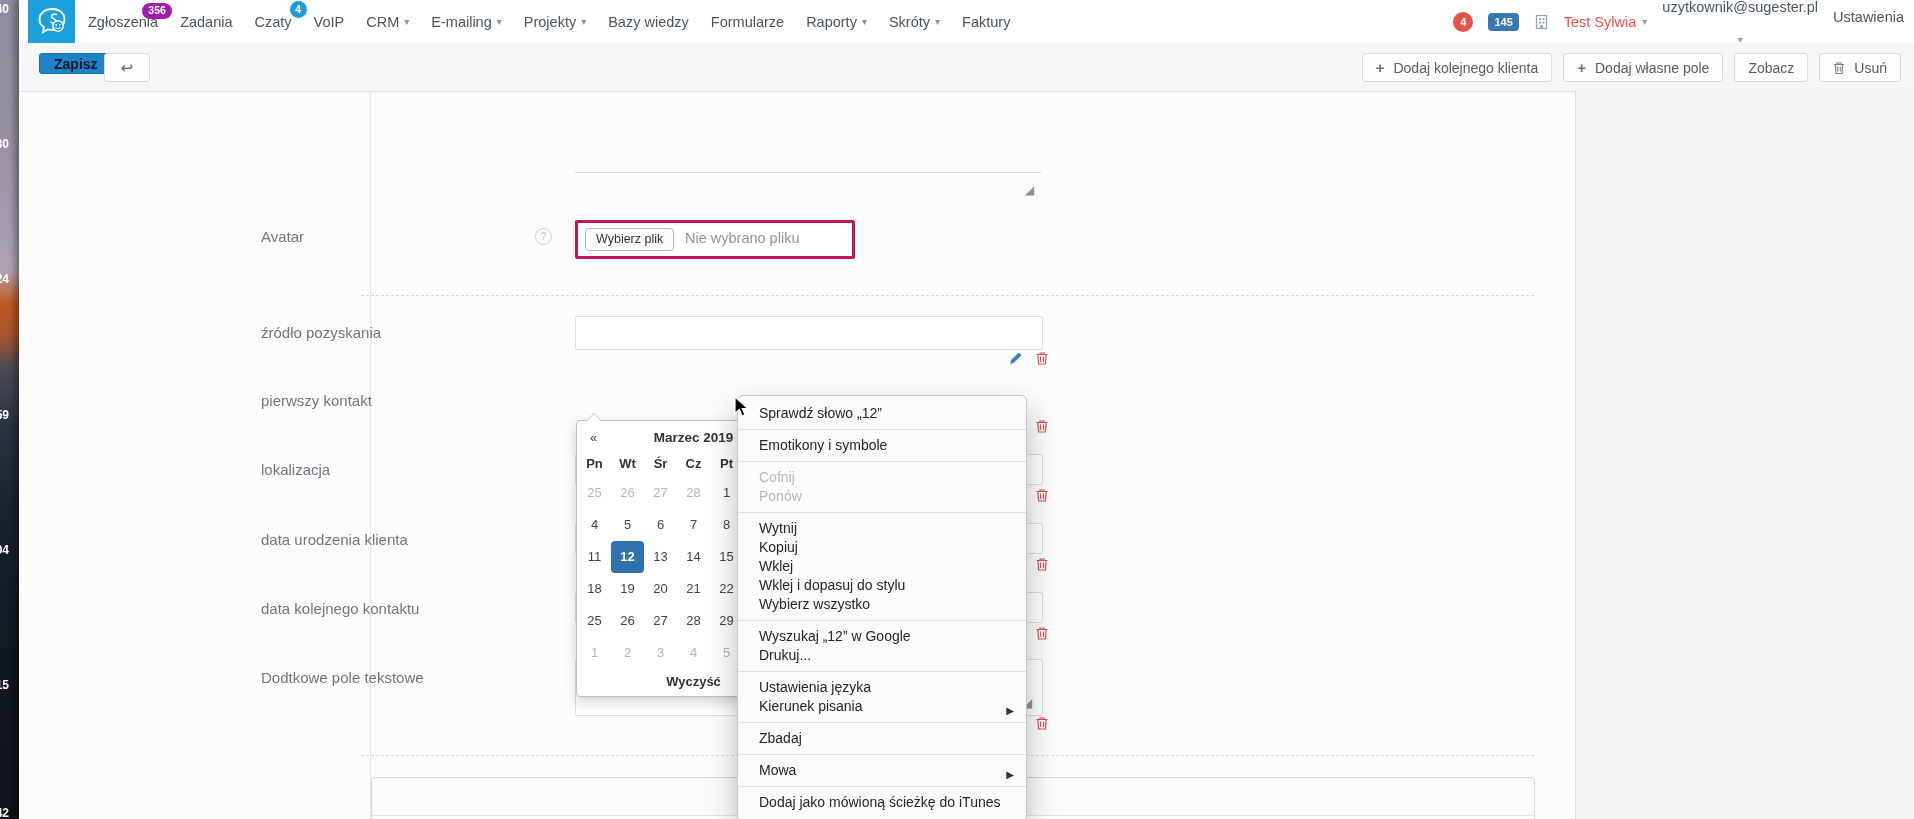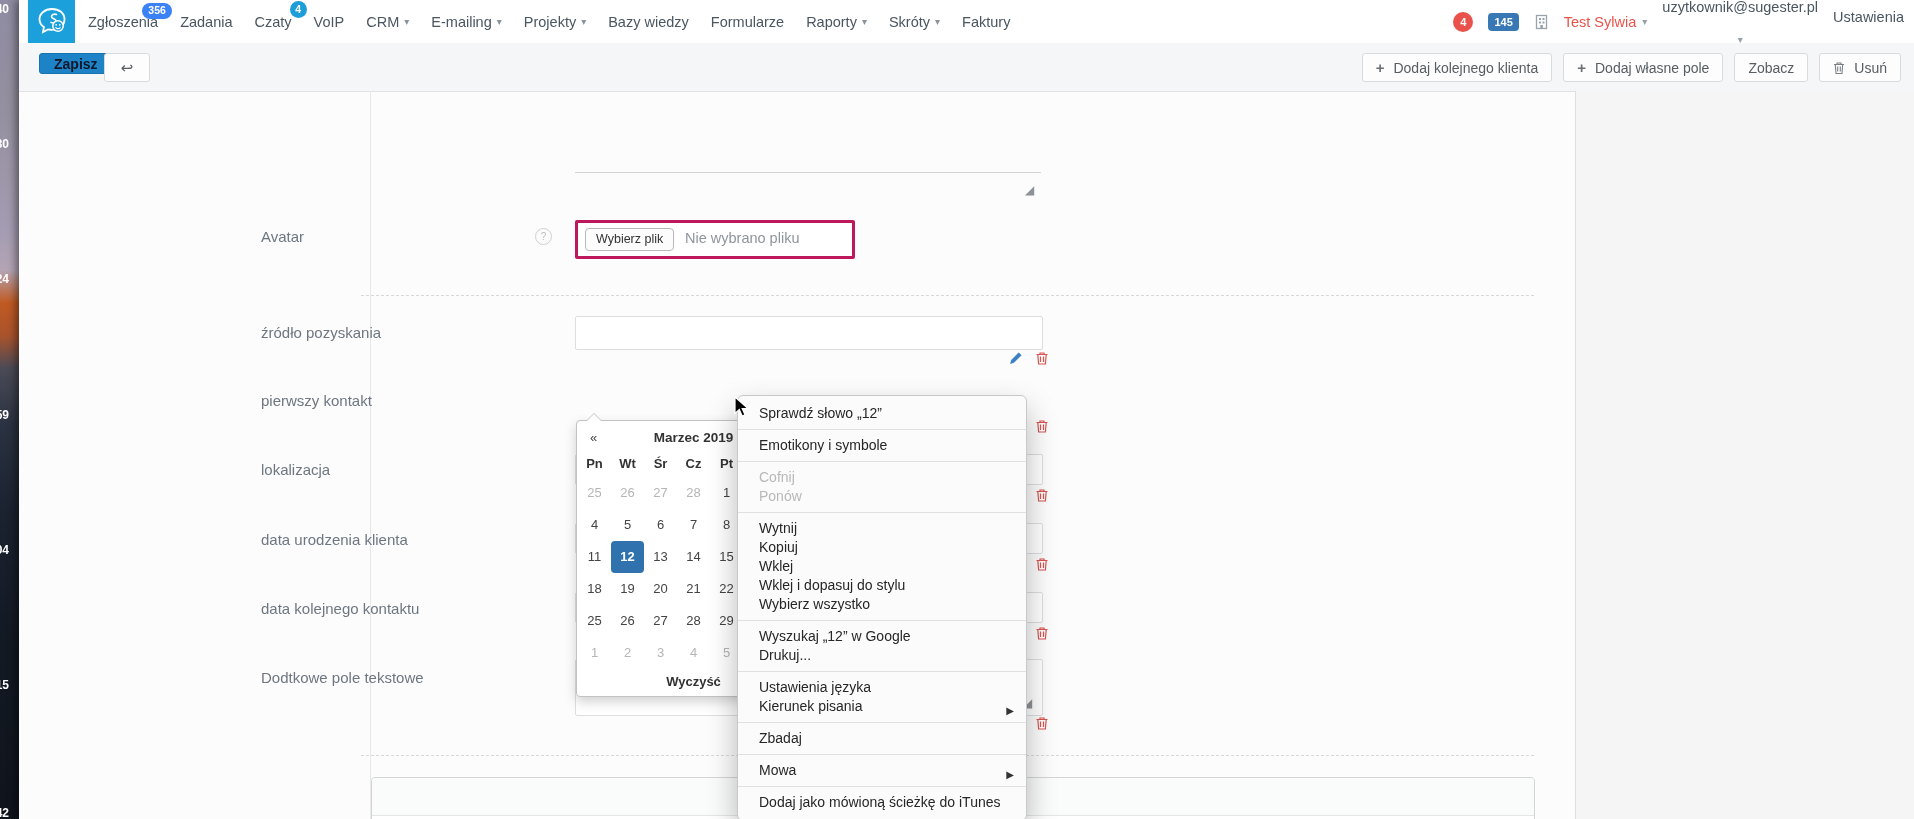--- a/index.html
+++ b/index.html
@@ -22,21 +22,21 @@
   .logo{width:47px;height:43px;background:#1ba0dc;flex:0 0 auto;display:flex;
     align-items:center;justify-content:center;margin-left:9px;cursor:pointer;}
   .navitems{display:flex;align-items:center;gap:18px;margin-left:11px;}
   .navitem{position:relative;color:#4a5660;font-size:14.5px;white-space:nowrap;cursor:pointer;
     display:flex;align-items:center;gap:5px;padding:4px 2px;}
   .navitem .caret-glyph{display:none;font-size:10px;color:#8a939b;line-height:1;}
   .navitem.caret .caret-glyph{display:inline;}
   .nav-badge{display:none;position:absolute;}
   .navitem .nav-badge{font-size:10.5px;font-weight:bold;color:#fff;line-height:1;}
   .navitem.red-pill .nav-badge{display:flex;align-items:center;justify-content:center;
-    top:-7px;right:-12px;min-width:20px;height:16px;padding:0 5px;border-radius:9px;background:#3b82f6;}
+    top:-7px;right:-12px;min-width:20px;height:16px;padding:0 5px;border-radius:9px;background:#a21caf;}
   .navitem.blue-circle .nav-badge{display:flex;align-items:center;justify-content:center;
     top:-9px;right:-13px;width:17px;height:17px;border-radius:50%;background:#1e9ed9;}
   .nav-right{position:absolute;right:10px;top:0;height:43px;display:flex;align-items:center;gap:15px;}
   .alert-dot{width:20px;height:20px;border-radius:50%;background:#e8524a;color:#fff;font-size:11px;
     font-weight:bold;display:flex;align-items:center;justify-content:center;cursor:pointer;}
   .count-pill{position:relative;background:#3879b5;color:#fff;font-size:11px;font-weight:bold;
     padding:3px 6px;border-radius:4px;cursor:pointer;}
   .count-pill::after{content:"";position:absolute;left:6px;bottom:-4px;border:4px solid transparent;
     border-top-color:#3879b5;border-left-width:3px;border-right-width:3px;}
   .acct{display:flex;align-items:center;gap:6px;cursor:pointer;}

